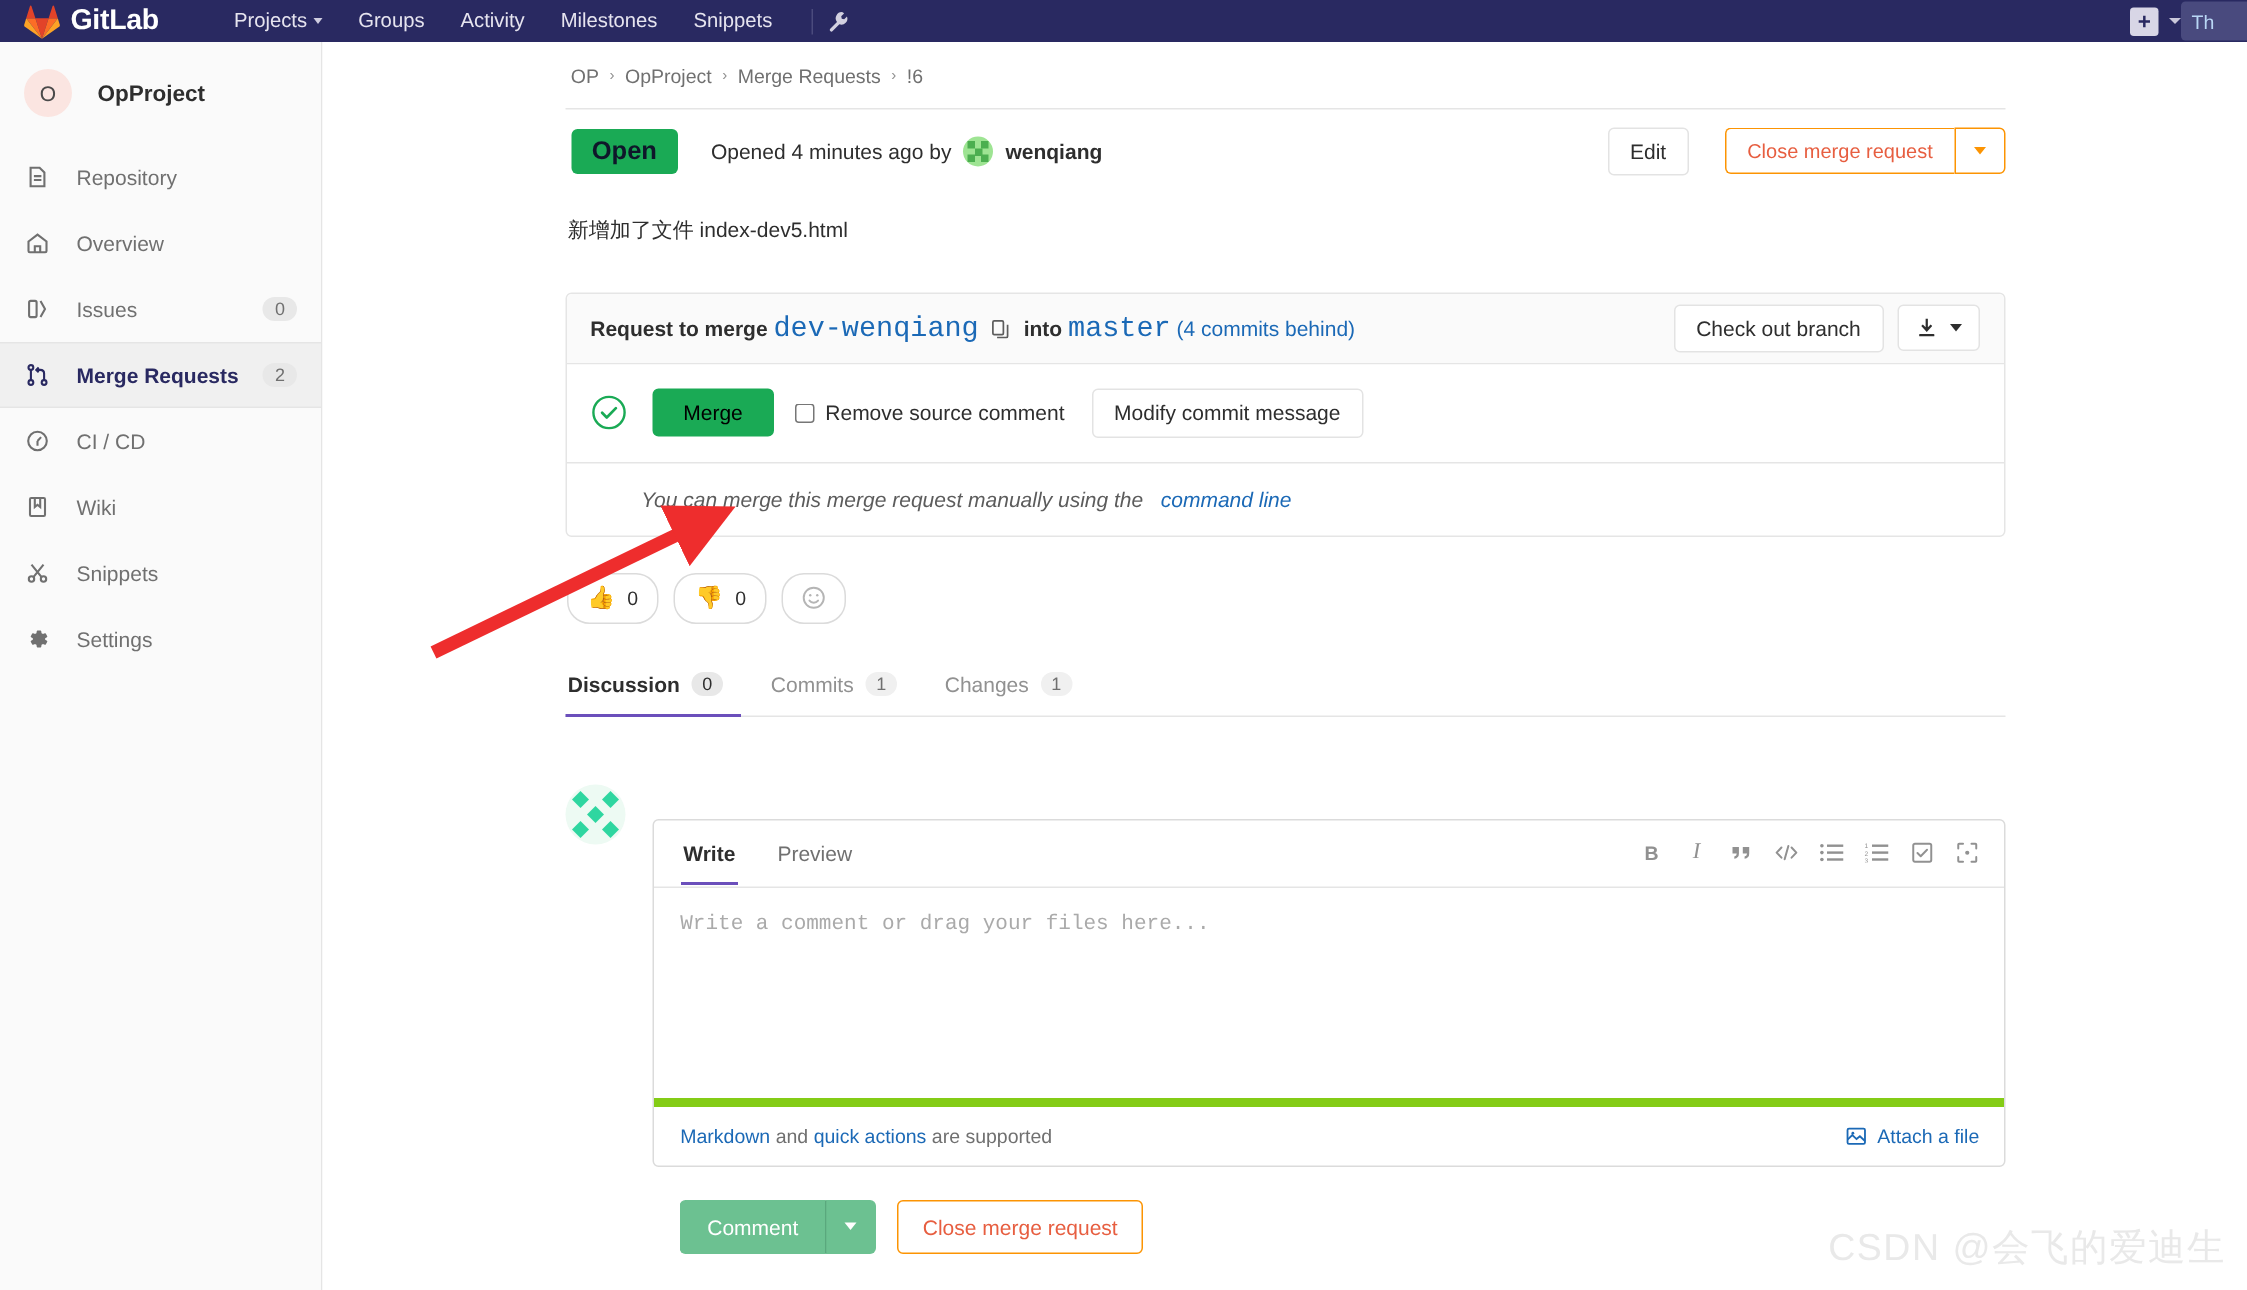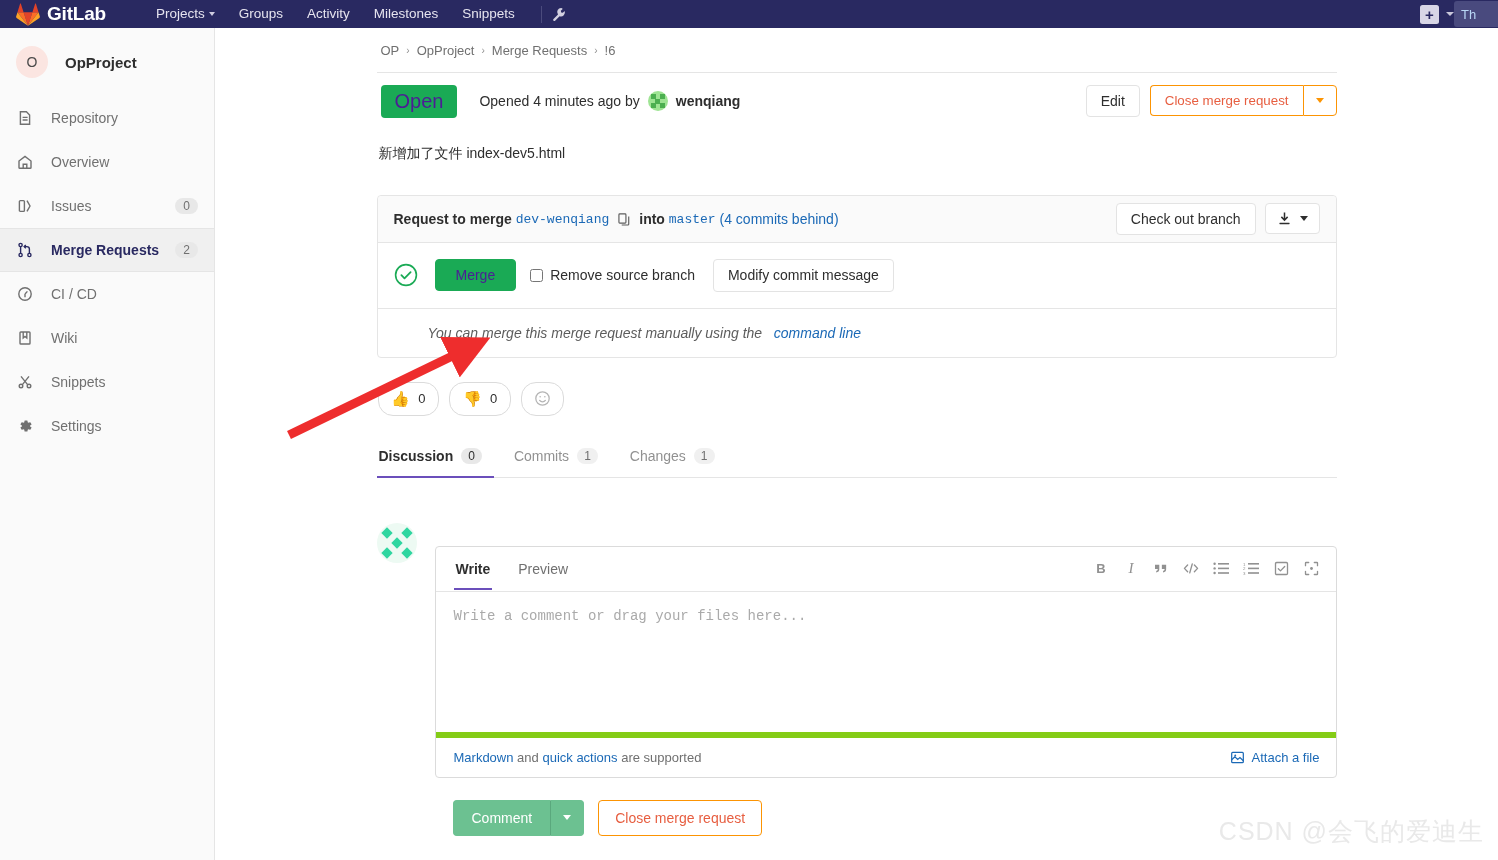--- a/index.html
+++ b/index.html
@@ -112,37 +112,37 @@
   .breadcrumb a { color:#707070; text-decoration:none; }
   .bc-sep { color:#919191; font-size:10px; }
   .bc-current { color:#707070; }
 
   .hr { border-top:1px solid #e5e5e5; }
 
   .mr-status-row {
     display:flex; align-items:center; height:56px; padding-left:4px;
   }
   .badge-open {
-    background:#1aaa55; color:#4c1d95; font-size:20px;
-    padding:5px 14px; border-radius:4px; font-weight:400;
+    background:#1aaa55; color:#0f172a; font-size:17px;
+    padding:5px 14px; border-radius:4px; font-weight:700;
   }
   .opened-text { margin-left:22px; font-size:14px; color:#2e2e2e; }
   .author-chip {
     display:inline-flex; align-items:center; gap:8px; margin-left:8px;
     vertical-align:middle;
   }
   .identicon {
     width:20px;height:20px;border-radius:50%;flex:none;
     background:#9ee493; position:relative; overflow:hidden;
   }
   .identicon i {
     position:absolute; background:#4caf50; display:block;
   }
   .author-name { font-weight:700; color:#2e2e2e; font-size:14px; }
-  .mr-actions { margin-left:auto; display:flex; align-items:center; gap:10px; }
+  .mr-actions { margin-left:auto; display:flex; align-items:center; gap:24px; }
   .btn {
     font-family:"Liberation Sans", sans-serif;
     font-size:14px; border-radius:4px; cursor:pointer;
     background:#fff; border:1px solid #e3e3e3; color:#2e2e2e;
     padding:7px 14px; line-height:1.2;
   }
   .btn-orange {
     border:1px solid #fc9403; color:#e75e40; background:#fff;
     border-radius:4px 0 0 4px; border-right:none; padding:7px 14px;
   }
@@ -170,40 +170,40 @@
     margin-top:32px; border:1px solid #e5e5e5; border-radius:4px;
     background:#fff;
   }
   .widget-head {
     display:flex; align-items:center; min-height:47px;
     padding:0 16px 0 16px; background:#fafafa;
     border-bottom:1px solid #e5e5e5; border-radius:4px 4px 0 0;
   }
   .wh-text { font-size:14px; color:#2e2e2e; display:flex; align-items:center; gap:0; }
   .bold { font-weight:700; }
-  .mono { font-family:"Liberation Mono", monospace; font-size:13px; }
+  .mono { font-family:"Liberation Mono", monospace; font-size:19px; }
   .link-blue { color:#1b69b6; text-decoration:none; }
   .copy-ico { margin:0 8px; display:inline-flex; align-items:center; cursor:pointer; }
   .wh-right { margin-left:auto; display:flex; align-items:center; gap:9px; }
   .dl-group {
     display:flex; align-items:center; gap:8px; border:1px solid #e3e3e3;
     border-radius:4px; padding:7px 11px; background:#fff; cursor:pointer;
   }
   .caret-dark {
     width:0;height:0;border-left:4.5px solid transparent;
     border-right:4.5px solid transparent;border-top:5px solid #2e2e2e;
   }
 
   .widget-body {
     display:flex; align-items:center; padding:16px;
     border-bottom:1px solid #e5e5e5; gap:0;
   }
   .status-circle { display:flex; align-items:center; margin-right:17px; }
   .btn-merge {
-    background:#1aaa55; border:1px solid #1aaa55; color:#4c1d95;
+    background:#1aaa55; border:1px solid #1aaa55; color:#000000;
     font-size:14px; padding:7px 20px; border-radius:4px; cursor:pointer;
     font-family:"Liberation Sans", sans-serif;
   }
   .chk-wrap {
     display:flex; align-items:center; margin-left:14px; font-size:14px; color:#2e2e2e;
     cursor:pointer;
   }
   .chk-wrap input { margin:0 7px 0 0; width:13px; height:13px; cursor:pointer; }
   .btn-modify { margin-left:18px; }
 
@@ -520,21 +520,21 @@
       <div class="widget-body">
         <span class="status-circle">
           <svg width="24" height="24" viewBox="0 0 24 24" fill="none">
             <circle cx="12" cy="12" r="10.4" stroke="#1aaa55" stroke-width="1.6"></circle>
             <path d="M7.4 12.2l3.1 3.1 6.1-6.2" stroke="#1aaa55" stroke-width="1.8" stroke-linecap="round" stroke-linejoin="round"></path>
           </svg>
         </span>
         <button class="btn-merge">Merge</button>
         <label class="chk-wrap">
           <input type="checkbox" style="">
-          <span>Remove source branch</span>
+          <span>Remove source comment</span>
         </label>
         <button class="btn btn-modify">Modify commit message</button>
       </div>
 
       <div class="widget-foot">
         <span>You can merge this merge request manually using the</span>
         <span>&nbsp;</span>
         <a class="link-blue" href="#">command line</a>
       </div>
     </div>

